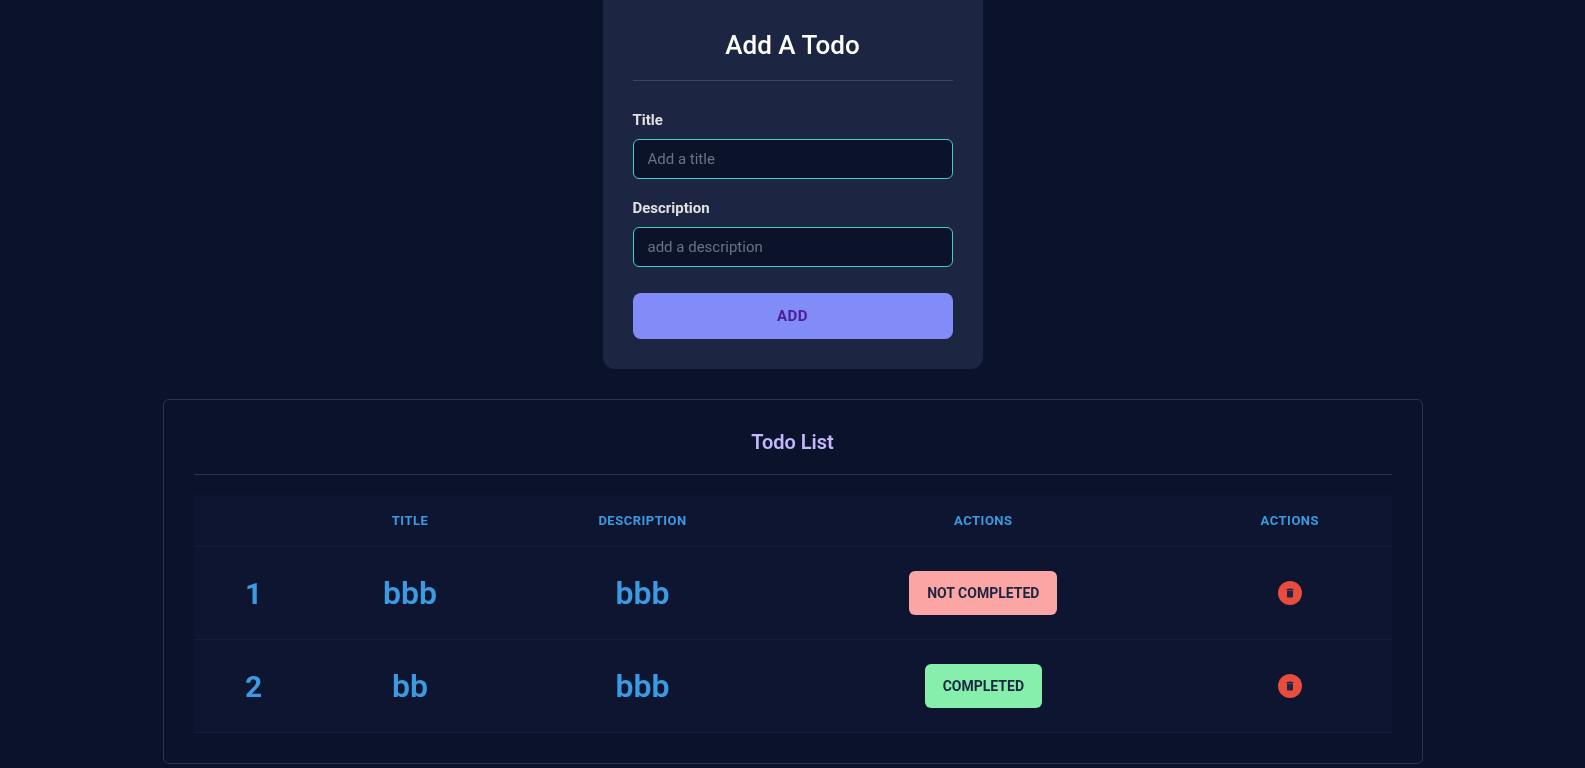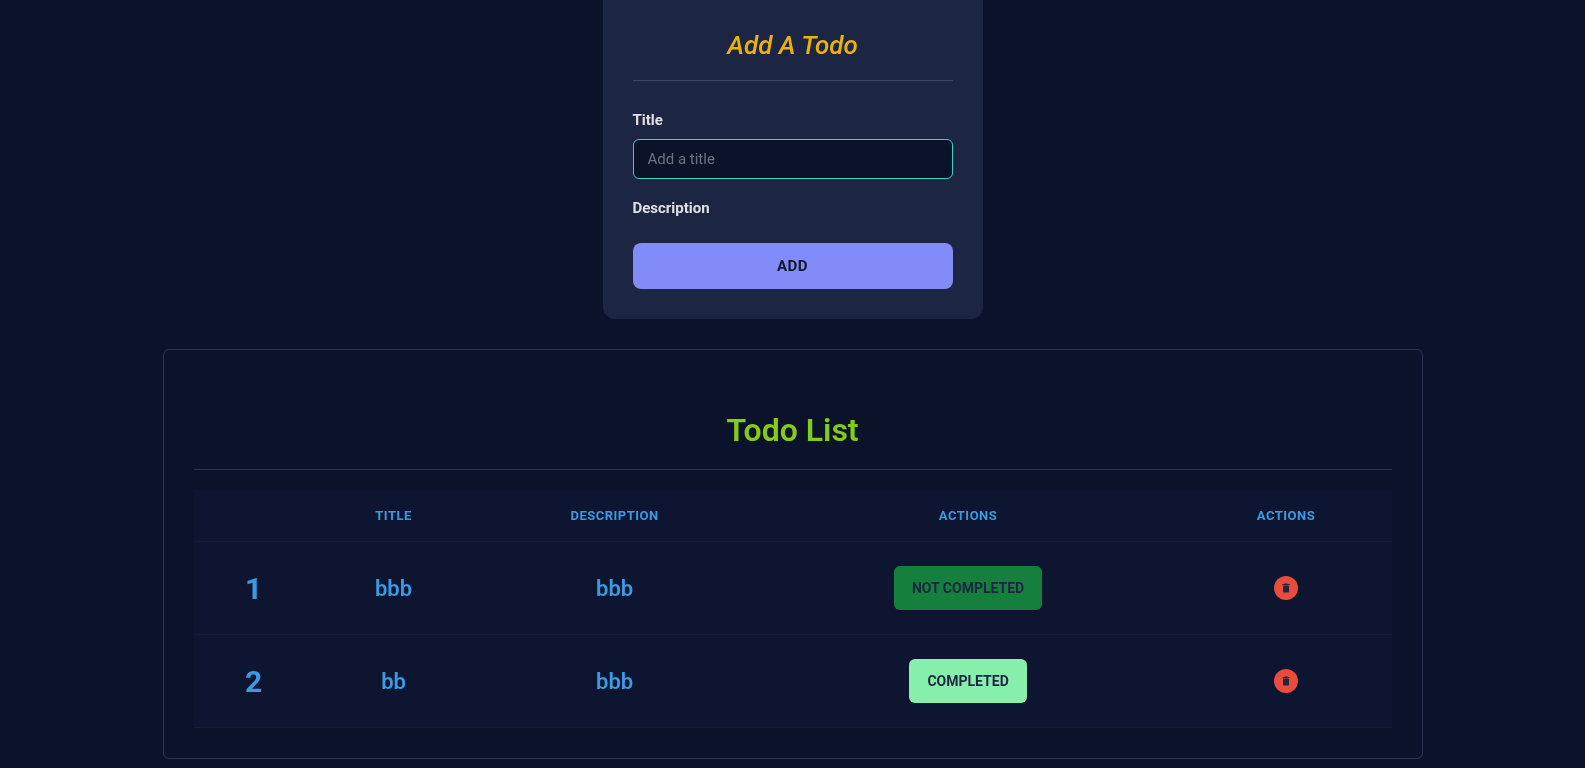--- a/index.html
+++ b/index.html
@@ -27,26 +27,25 @@
       background-color: #1c2541;
       border-radius: 12px;
       padding: 30px;
       width: 380px;
       margin-top: 0;
       border-top-left-radius: 0;
       border-top-right-radius: 0;
     }
     
     .card-title {
-      color: #eab308;
+      color: #ffffff;
       font-size: 26px;
       font-weight: 500;
       text-align: center;
       margin-bottom: 20px;
-      font-style: italic;
     }
     
     .divider {
       height: 1px;
       background-color: #3a4569;
       margin-bottom: 30px;
     }
     
     .form-group {
       margin-bottom: 20px;
@@ -72,45 +71,44 @@
     }
     
     .form-input::placeholder {
       color: #6b7280;
     }
     
     .add-button {
       width: 100%;
       padding: 14px;
       background-color: #818cf8;
-      color: #0f172a;
+      color: #4c1d95;
       border: none;
       border-radius: 8px;
       font-size: 15px;
       font-weight: 700;
       letter-spacing: 0.5px;
       cursor: pointer;
       margin-top: 6px;
     }
     
     .list-container {
       width: 1260px;
       margin-top: 30px;
       border: 1px solid #2a3355;
       border-radius: 6px;
       padding: 30px;
     }
     
     .list-title {
-      color: #84cc16;
-      font-size: 32px;
+      color: #c4b5fd;
+      font-size: 20px;
       font-weight: 600;
       text-align: center;
       margin-bottom: 20px;
-      margin-top: 31px;
     }
     
     .list-divider {
       height: 1px;
       background-color: #2a3355;
       margin-bottom: 20px;
     }
     
     .todo-table {
       width: 100%;
@@ -136,41 +134,41 @@
     }
     
     .todo-table tbody tr {
       border-bottom: 1px solid rgba(255,255,255,0.03);
     }
     
     .todo-table td {
       padding: 24px 15px;
       text-align: center;
       color: #3b9ae1;
-      font-size: 22px;
+      font-size: 32px;
       font-weight: 600;
     }
     
     .todo-table td.idx {
       font-size: 30px;
       font-weight: 700;
     }
     
     .status-badge {
       display: inline-block;
       padding: 14px 18px;
       border-radius: 6px;
       font-size: 14px;
       font-weight: 700;
       color: #1c2541;
       cursor: pointer;
     }
     
     .status-badge.not-completed {
-      background-color: #15803d;
+      background-color: #fca5a5;
       text-align: center;
     }
     
     .status-badge.completed {
       background-color: #86efac;
     }
     
     .delete-button {
       display: inline-flex;
       align-items: center;
@@ -202,20 +200,21 @@
     <h2 class="card-title">Add A Todo</h2>
     <div class="divider"></div>
     
     <div class="form-group">
       <label class="form-label">Title</label>
       <input type="text" class="form-input" placeholder="Add a title" style="">
     </div>
     
     <div class="form-group">
       <label class="form-label">Description</label>
+      <input type="text" class="form-input" placeholder="add a description" style="">
     </div>
     
     <button class="add-button">ADD</button>
   </div>
 
   <div class="list-container">
     <h2 class="list-title">Todo List</h2>
     <div class="list-divider"></div>
 
     <table class="todo-table">

